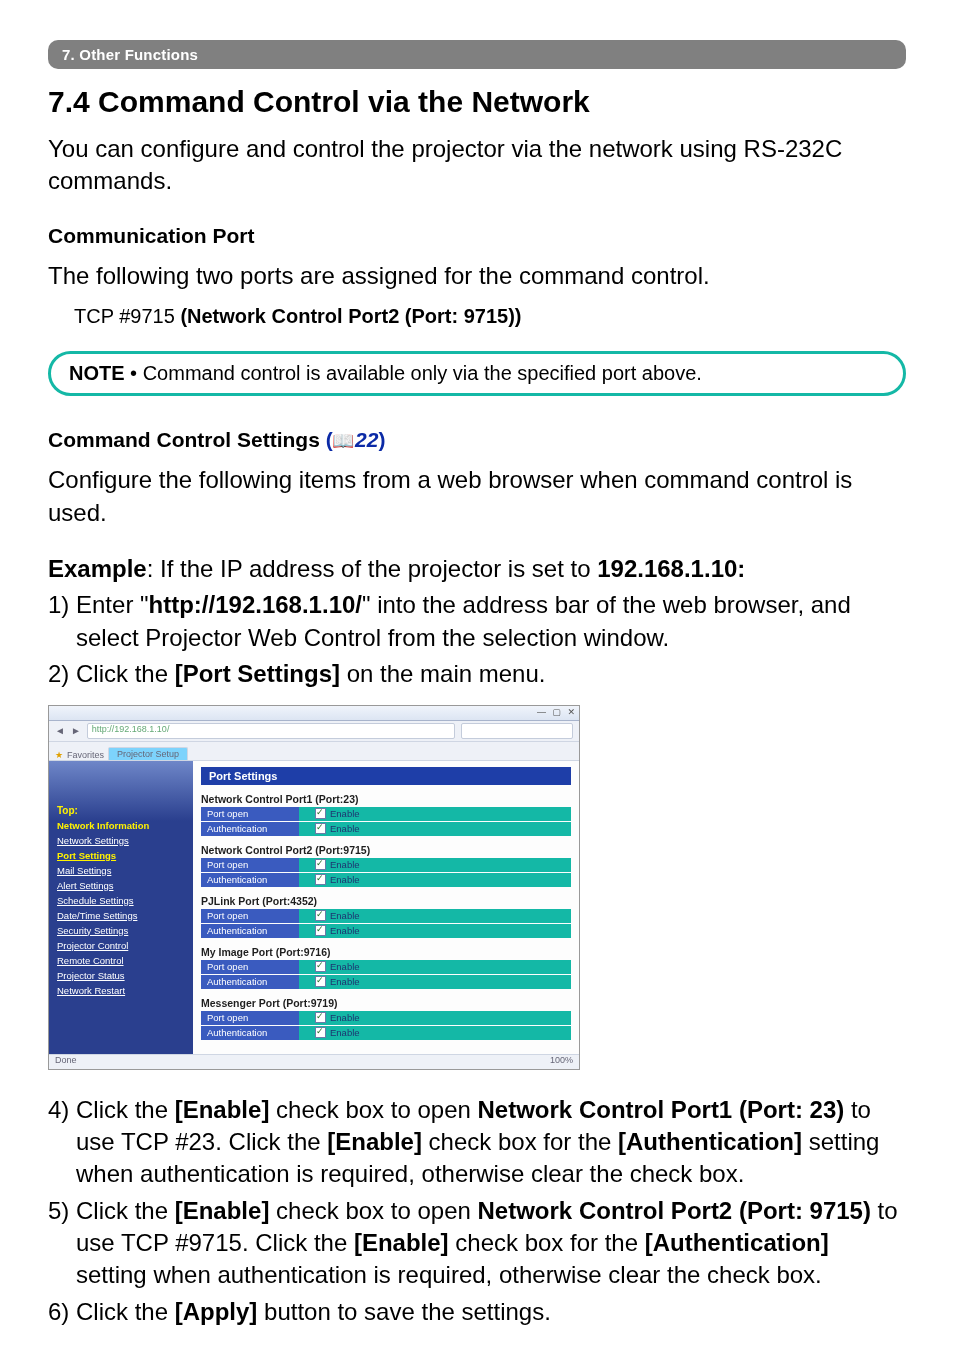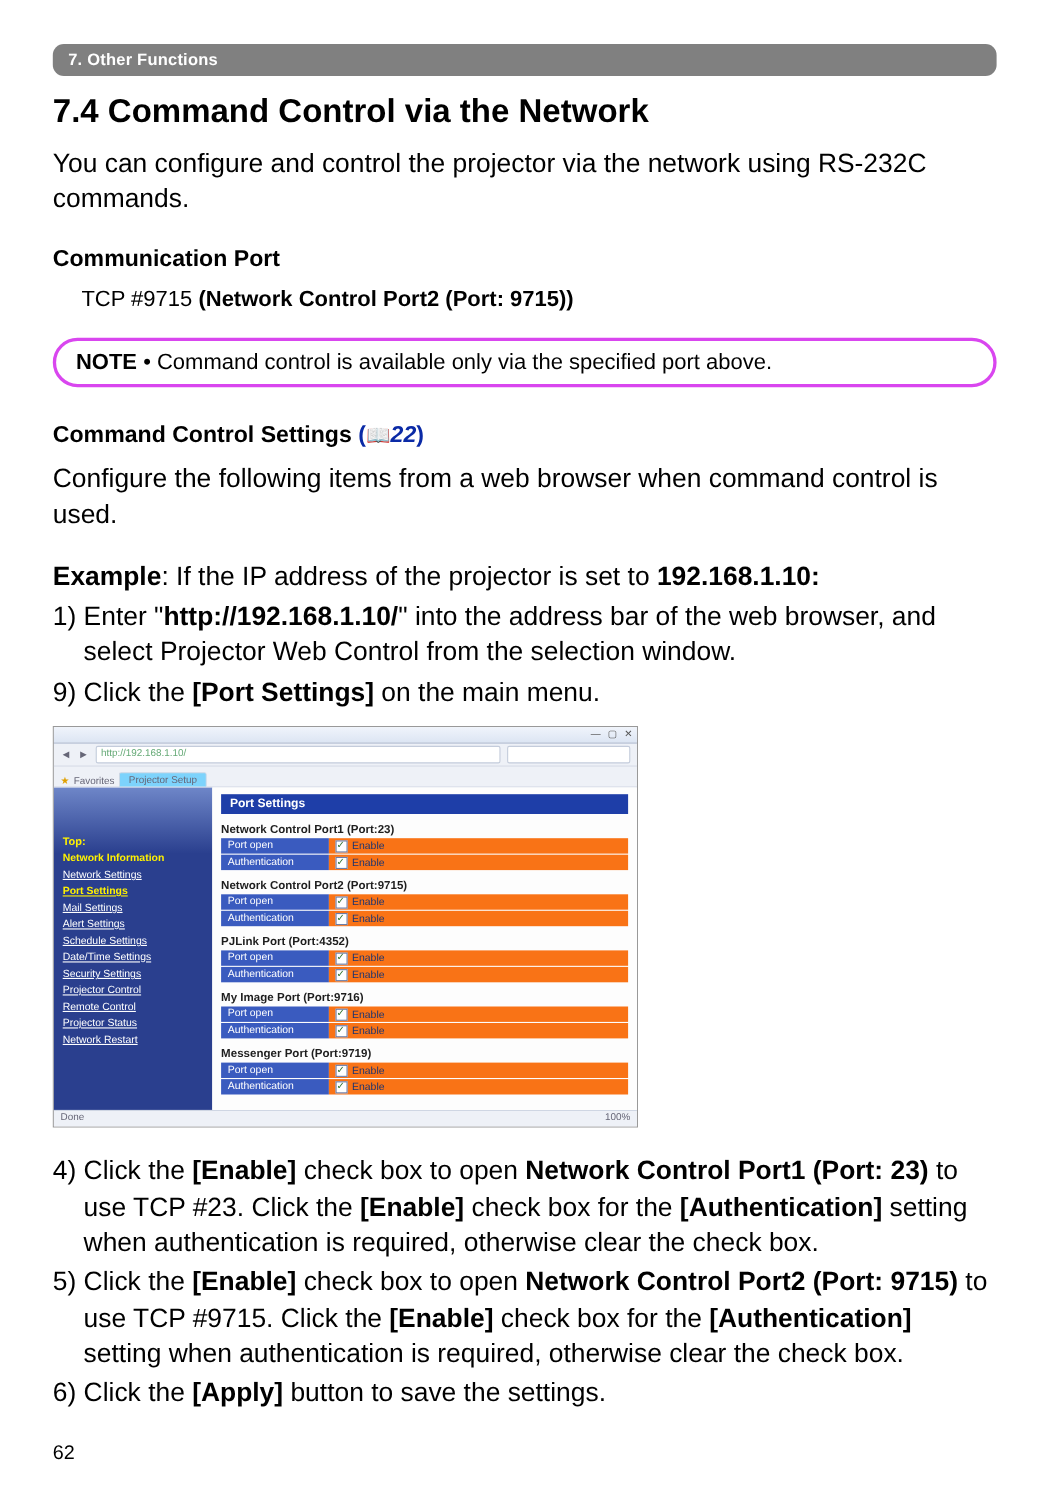--- a/index.html
+++ b/index.html
@@ -44,21 +44,21 @@
   .sub-head .link-ref {
     color: #0b2aa6;
     font-weight: 900;
   }
   .mono-block {
     margin: 6px 0 20px 26px;
     font-size: 20px;
     line-height: 1.45;
   }
   .note-box {
-    border: 3px solid #d946ef;
+    border: 3px solid #14b8a6;
     border-radius: 28px;
     padding: 8px 18px;
     font-size: 20px;
     margin: 18px 0 32px 0;
   }
   .note-box .note-label {
     font-family: "Arial Black", Arial, sans-serif;
     font-weight: 900;
   }
   .steps p {
@@ -196,23 +196,23 @@
     margin-bottom: 1px;
   }
   .ss-row .rlabel {
     width: 86px;
     background: #3a5bbf;
     color: #fff;
     padding: 1px 6px;
   }
   .ss-row .rval {
     flex: 1;
-    background: #f97316;
+    background: #14b8a6;
     color: #1e3570;
-    padding: 1px 6px;
+    padding: 1px 16px;
     display: flex;
     align-items: center;
     gap: 4px;
   }
   .ss-chk {
     display: inline-block;
     width: 9px;
     height: 9px;
     background: #fff;
     border: 1px solid #6a7ca8;
@@ -251,20 +251,21 @@
 <div class="page">
 
   <div class="chapter-bar">7. Other Functions</div>
 
   <h1 class="section-title">7.4 Command Control via the Network</h1>
 
   <p class="body-text">You can configure and control the projector via the network using RS-232C commands.</p>
 
   <h2 class="sub-head">Communication Port</h2>
 
+  <p class="body-text" style="margin-bottom:10px;">The following two ports are assigned for the command control.</p>
 
   <div class="mono-block">
     <div>
       <span>TCP #9715 </span><b>(Network Control Port2 (Port: 9715))</b>
     </div>
   </div>
 
   <div class="note-box">
     <span class="note-label">NOTE</span><span>  • Command control is available only via the specified port above.</span>
   </div>
@@ -277,21 +278,21 @@
   <p class="body-text">Configure the following items from a web browser when command control is used.</p>
 
   <div class="steps">
     <p>
       <b>Example</b><span>: If the IP address of the projector is set to </span><b>192.168.1.10:</b>
     </p>
     <p class="hang">
       <span>1) Enter "</span><b>http://192.168.1.10/</b><span>" into the address bar of the web browser, and select Projector Web Control from the selection window.</span>
     </p>
     <p class="hang">
-      <span>9) Click the </span><b>[Port Settings]</b><span> on the main menu.</span>
+      <span>2) Click the </span><b>[Port Settings]</b><span> on the main menu.</span>
     </p>
   </div>
 
   <div class="screenshot">
     <div class="ss-titlebar">
       <span class="wbtns">— ▢ ✕</span>
     </div>
     <div class="ss-addr">
       <span>◄</span>
       <span>►</span>

